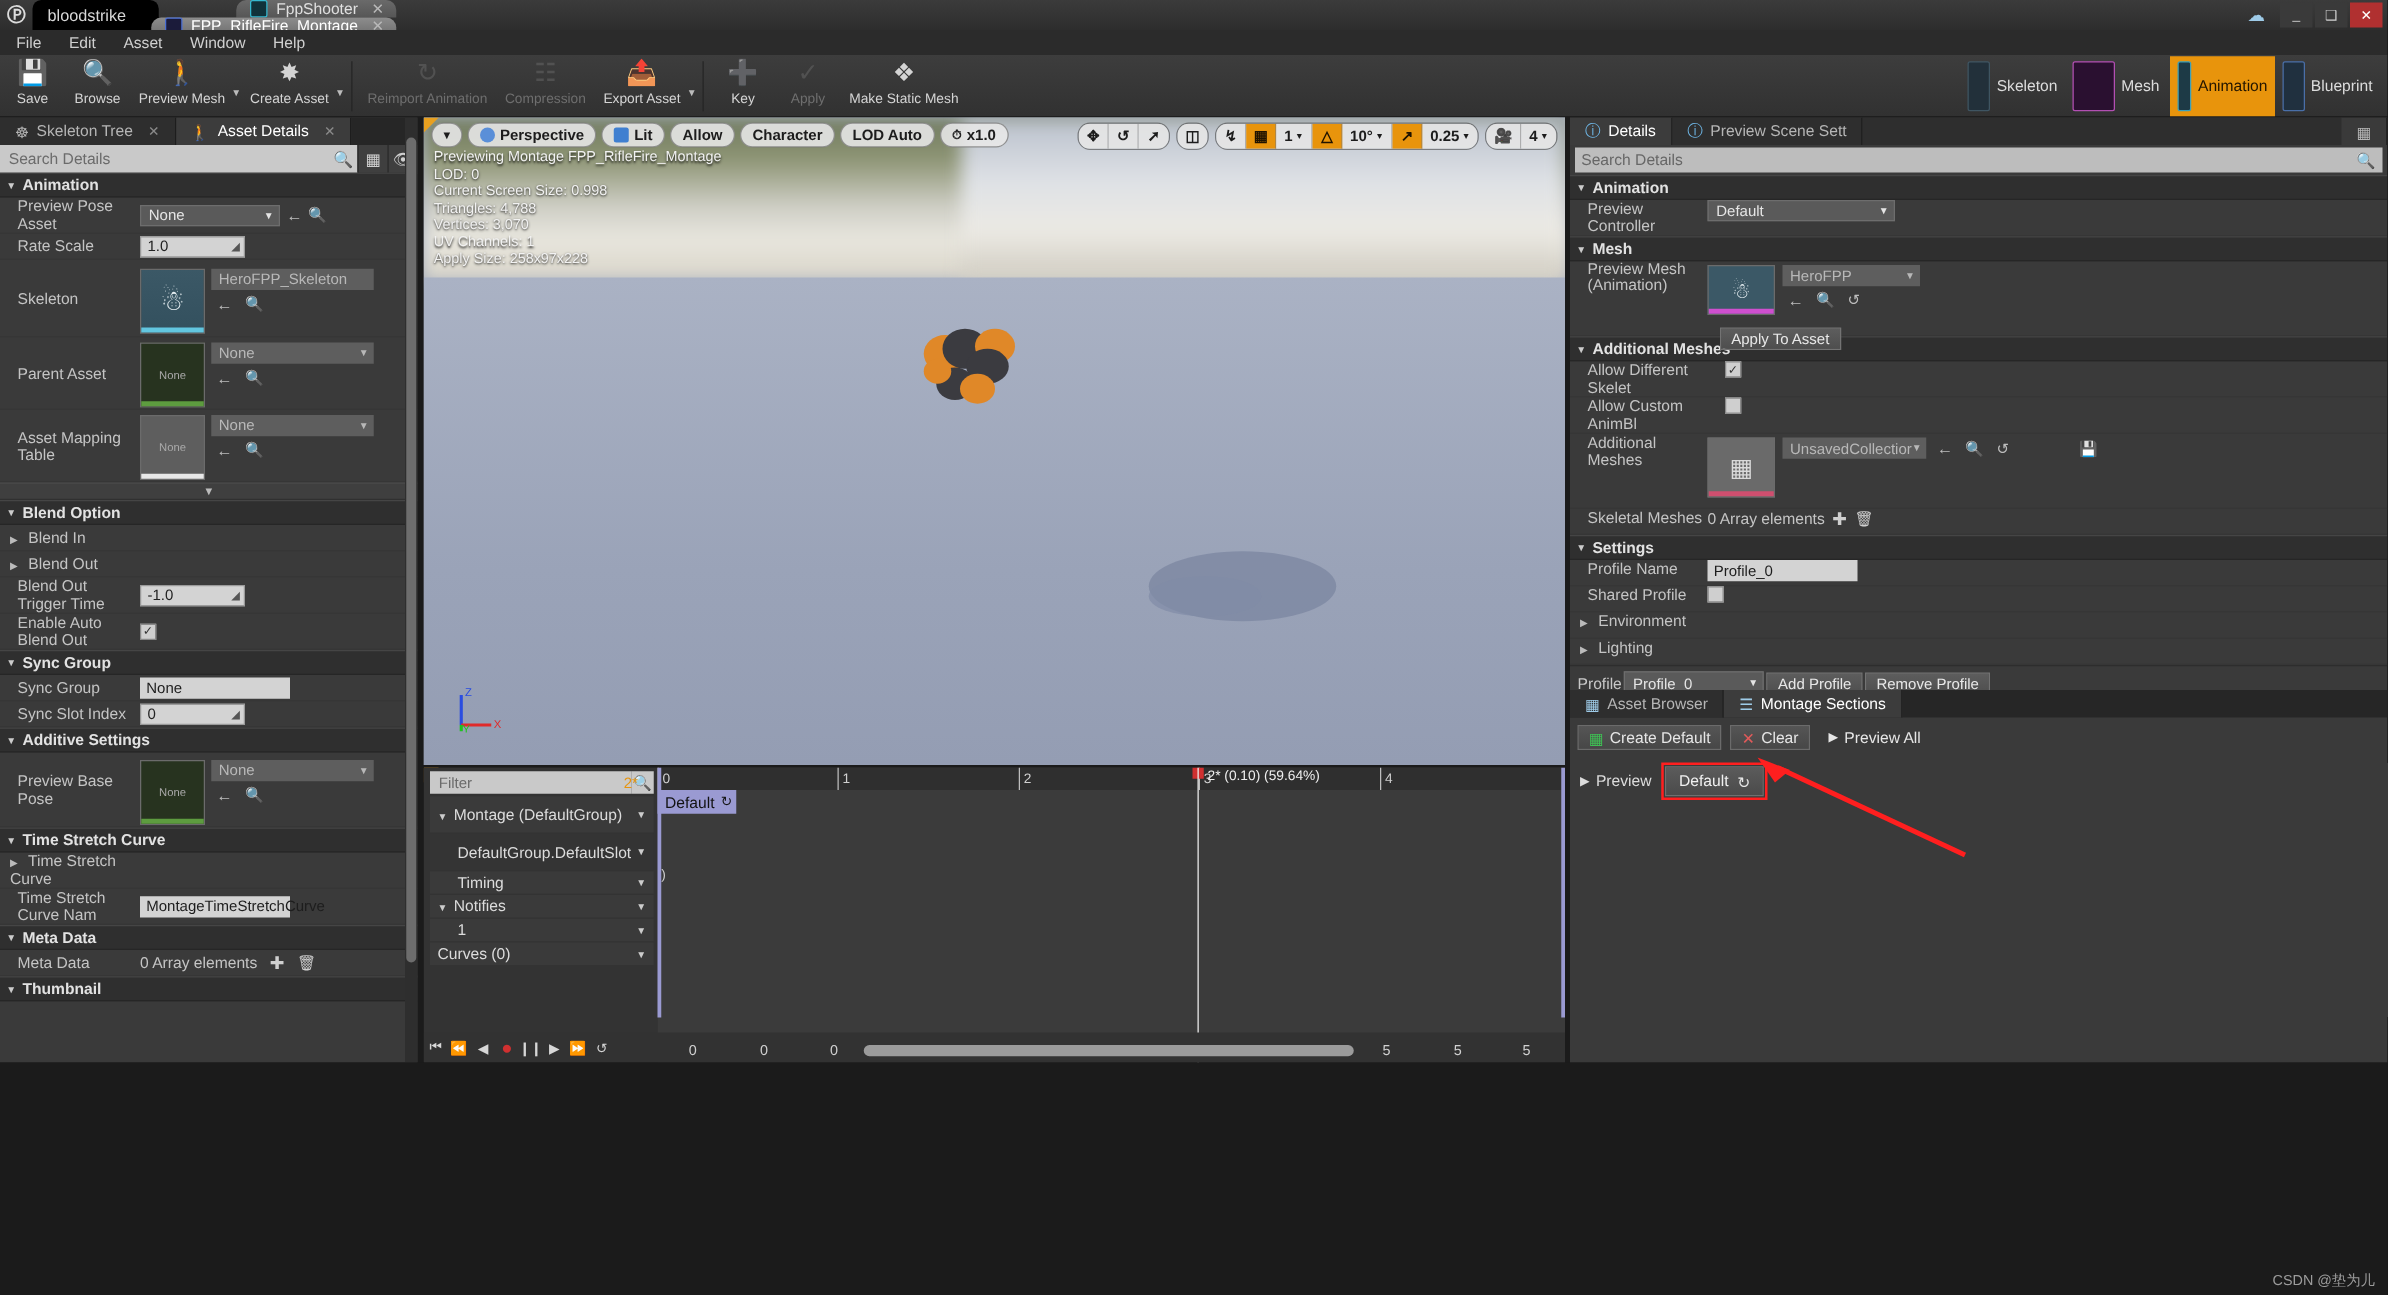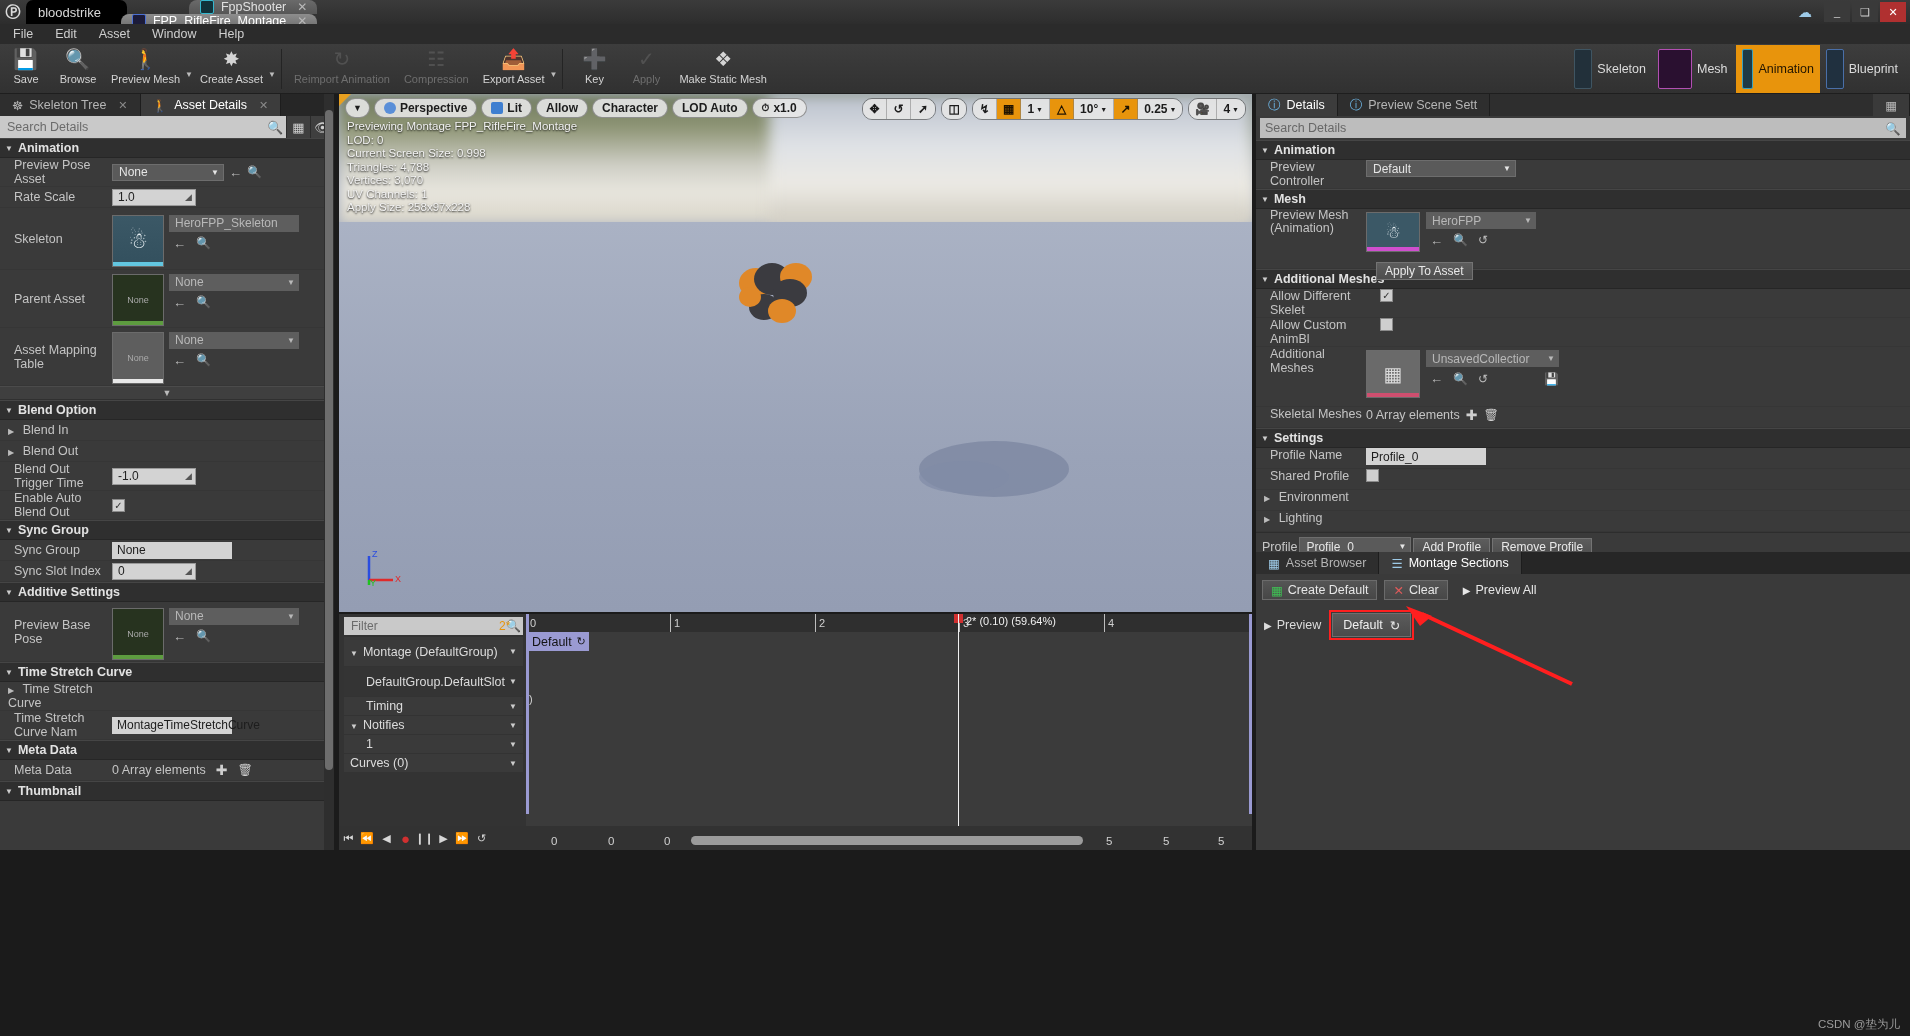--- a/index.html
+++ b/index.html
@@ -837,21 +837,21 @@
         <div class="chk" style="background:#cfcfcf"></div>
       </div>
   </div>
   <div class="rrow" style="min-height:60px">
     <div class="rname" style="width:106px">Additional Meshes</div>
     <div class="rval" style="align-items:flex-start;padding-top:3px">
       <div class="thumb" style="background:#6a6a6a;width:54px;height:48px">
         <span style="font-size:20px;color:#dadada">▦</span>
         <div class="th-bar" style="background:#cf4f6f"></div>
       </div>
-      <div style="display:flex;flex-direction:column;gap:4px">
+      <div style="display:flex;flex-direction:row;gap:4px">
         <div class="objfield" style="min-width:104px">
           <span>UnsavedCollectior</span>
           <span style="font-size:8px">▼</span>
         </div>
         <div style="display:flex;gap:10px;padding-left:4px;align-items:center">
           <span class="arrowbtn">←</span>
           <span class="magn">🔍</span>
           <span class="magn">↺</span>
           <span class="magn" style="margin-left:46px">💾</span>
         </div>

